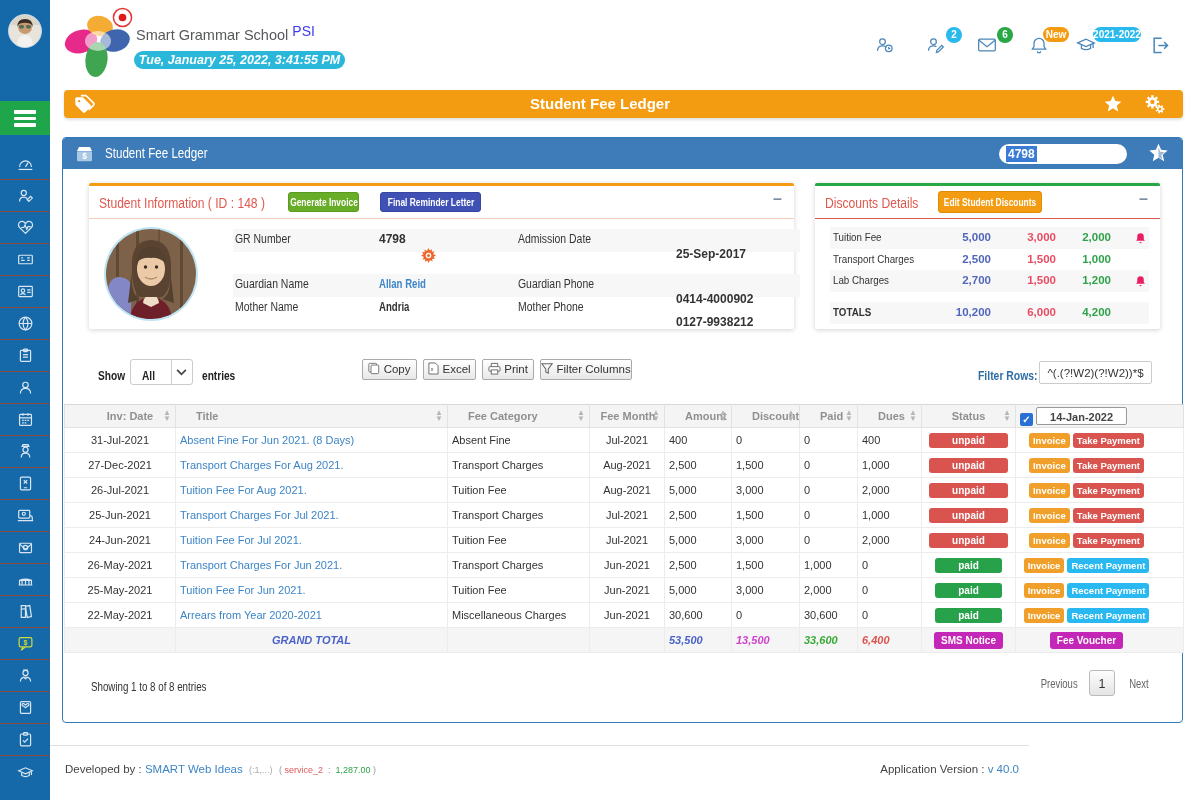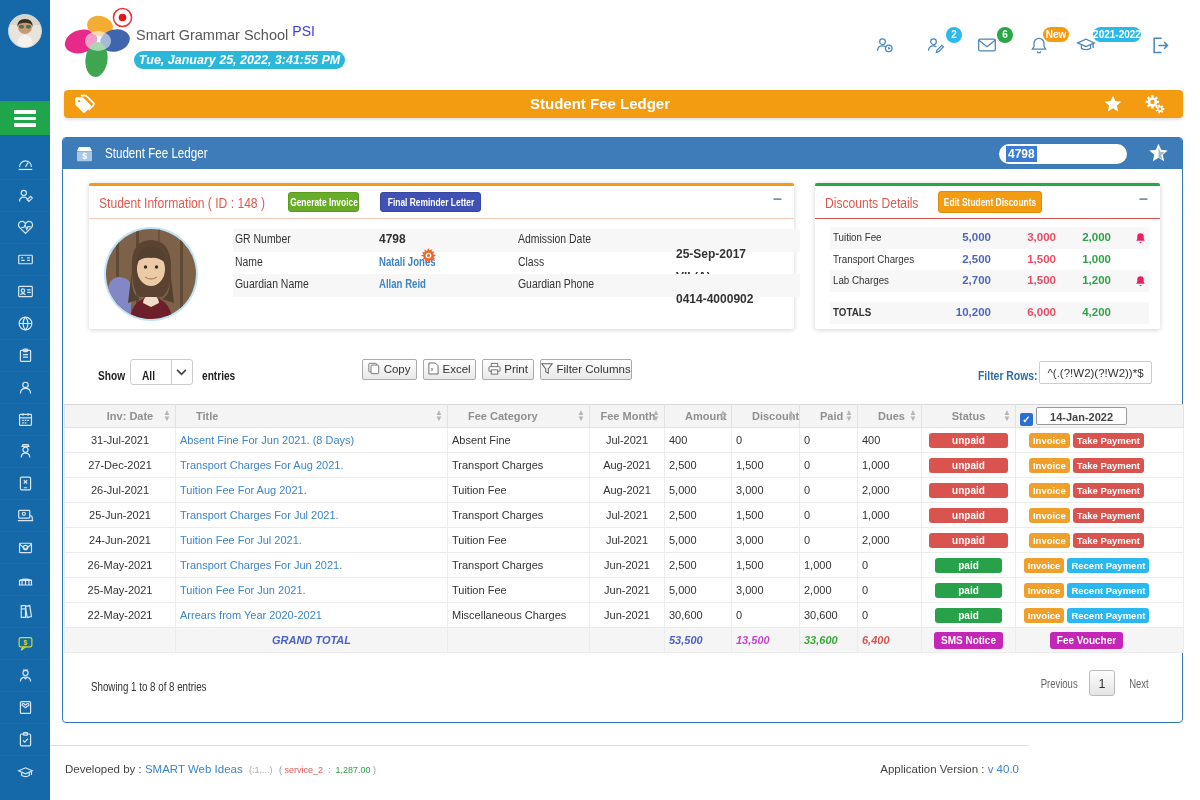--- a/index.html
+++ b/index.html
@@ -340,31 +340,31 @@
         <path d="M43 52 q6 4 12 0" stroke="#b08a66" stroke-width="1.4" fill="none"></path>
         <path d="M30 44 q-2 26 8 30 l-12 4z M68 44 q2 26-8 30 l12 4z" fill="#53402e"></path>
       </g>
     </svg>
     <div class="irow alt" style="top:43px">
           <span class="l1">GR Number</span>
           <span class="v1">4798</span>
           <span class="l2">Admission Date</span>
           <span class="v2">25-Sep-2017</span>
         </div>
-    <div class="irow" style="top:65.5px">
-          <span class="l1">Name</span>
-          <span class="v1 blu"><span class="cond" style="transform:scaleX(0.8)">Natali Jones</span></span>
-          <span class="l2">Class</span>
-          <span class="v2">VII (A)</span>
-        </div>
     <div class="irow alt" style="top:88px">
           <span class="l1">Guardian Name</span>
           <span class="v1 blu"><span class="cond" style="transform:scaleX(0.8)">Allan Reid</span></span>
           <span class="l2">Guardian Phone</span>
           <span class="v2">0414-4000902</span>
+        </div>
+    <div class="irow" style="top:110.5px">
+          <span class="l1">Mother Name</span>
+          <span class="v1"><span class="cond" style="transform:scaleX(0.8)">Andria</span></span>
+          <span class="l2">Mother Phone</span>
+          <span class="v2">0127-9938212</span>
         </div>
     <svg style="position:absolute;left:332px;top:62px" width="15" height="15" viewBox="0 0 16 16">
           <path d="M8 0 l1.2 2.6 2.6-1.4-0.4 2.9 2.9-0.4-1.4 2.6L16 8l-2.6 1.2 1.4 2.6-2.9-0.4 0.4 2.9-2.6-1.4L8 16l-1.2-2.6-2.6 1.4 0.4-2.9-2.9 0.4 1.4-2.6L0 8l2.6-1.2-1.4-2.6 2.9 0.4-0.4-2.9 2.6 1.4z" fill="#f06428"></path>
           <circle cx="8" cy="8" r="3" fill="#fff"></circle>
           <circle cx="8" cy="8" r="1.6" fill="#f06428"></circle>
         </svg>
   </div>
 
   <div class="panel" id="pdisc">
     <div class="phead" style="border-bottom:1px solid #d9534f">

